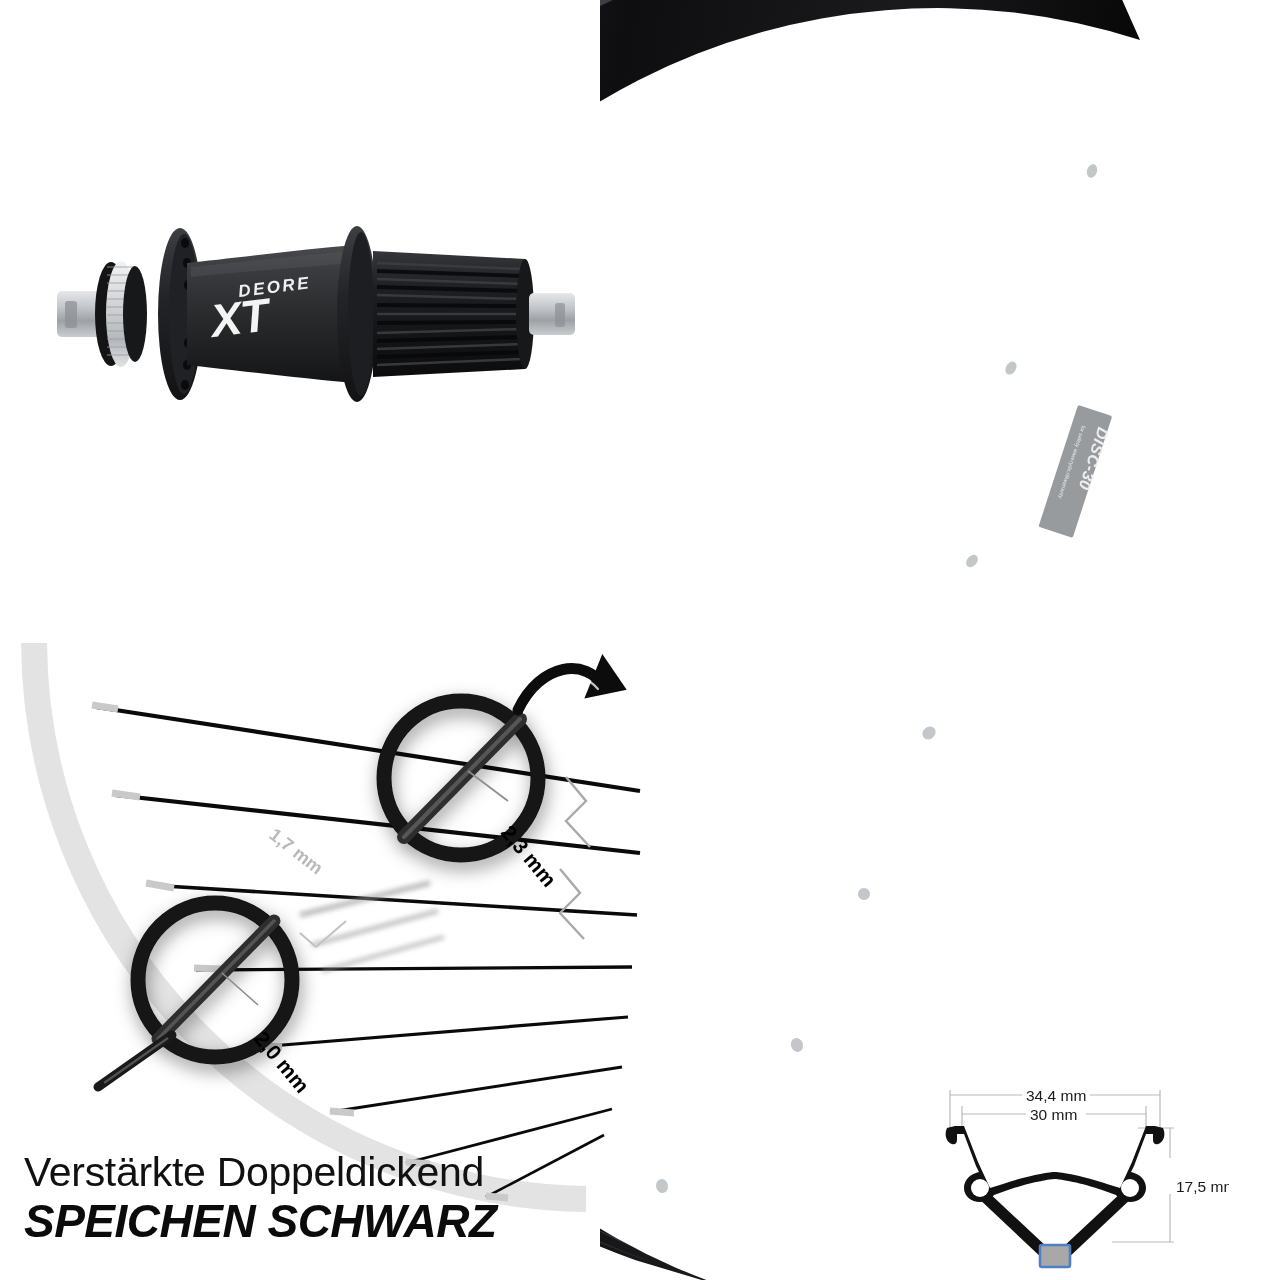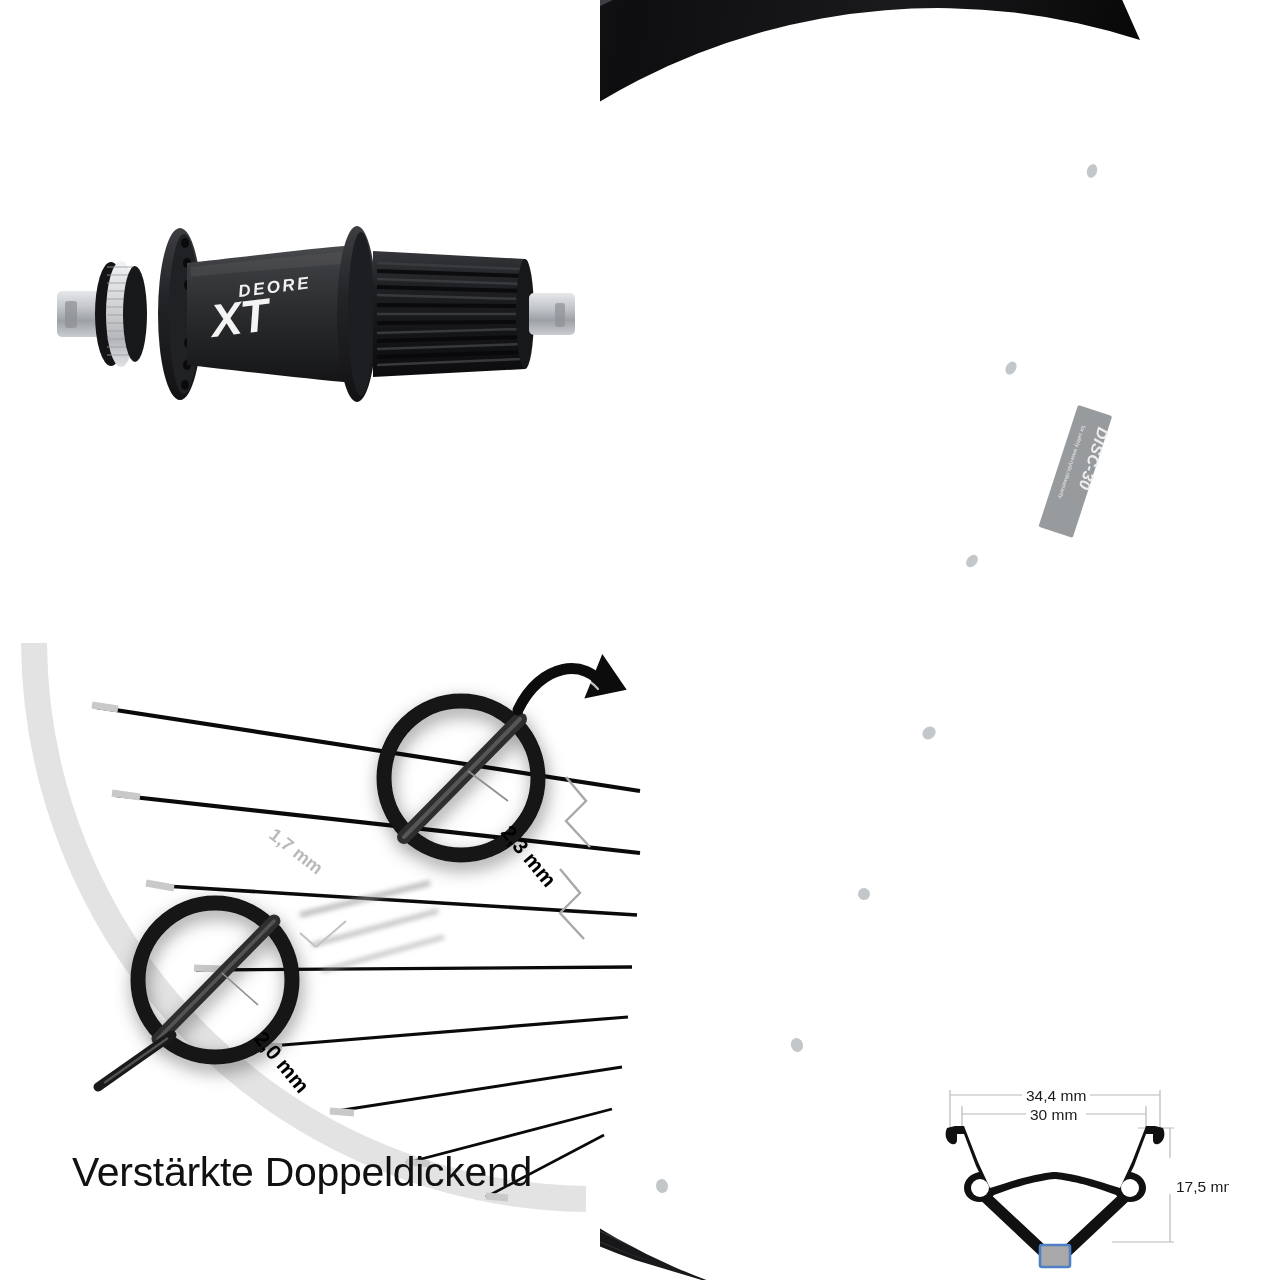--- a/index.html
+++ b/index.html
@@ -15,21 +15,21 @@
   
   #rim-photo { position:absolute; left:600px; top:-10px; width:690px; height:1300px; }
 
   
   #spoke-diagram { position:absolute; left:0px; top:615px; width:680px; height:600px; }
 
   
   #caption-block { position:absolute; left:24px; top:1150px; width:600px; }
   #caption-line1 {
     font-size:41px; font-weight:400; color:#111; letter-spacing:-0.3px;
-    line-height:1.12; white-space:nowrap;margin-left:48px;
+    line-height:1.12; white-space:nowrap;
   }
   #caption-line2 {
     font-size:46px; font-weight:700; font-style:italic; color:#0b0b0b;
     letter-spacing:-0.5px; line-height:1.12; white-space:nowrap;
   }
 
   
   #cross-section { position:absolute; left:924px; top:1062px; width:305px; height:218px; }
 
   .dimlabel { font-size:15.5px; fill:#1a1a1a; font-family:"Liberation Sans", sans-serif; }
@@ -269,20 +269,21 @@
       <g>
         <path d="M518 95 C 540 48, 586 42, 604 72" fill="none" stroke="#0c0c0c" stroke-width="11" stroke-linecap="round"></path>
         <path d="M592 44 L 628 68 L 592 92 Z" fill="#0c0c0c" transform="rotate(22 610 68)"></path>
         <path d="M524 98 C 544 58, 580 52, 598 74" fill="none" stroke="#ffffff" stroke-width="2.2" stroke-linecap="round" opacity="0.75"></path>
       </g>
     </svg>
   </div>
 
   <div id="caption-block">
     <div id="caption-line1">Verstärkte Doppeldickend</div>
+    <div id="caption-line2">SPEICHEN SCHWARZ</div>
   </div>
 
   <div id="cross-section">
     <svg width="305" height="218" viewBox="0 0 305 218">
 
       <g stroke="#b9b9b9" stroke-width="1.2" fill="none">
 
         <path d="M26 28 L 26 68"></path>
         <path d="M236 28 L 236 68"></path>
         <path d="M26 33 L 98 33"></path>

